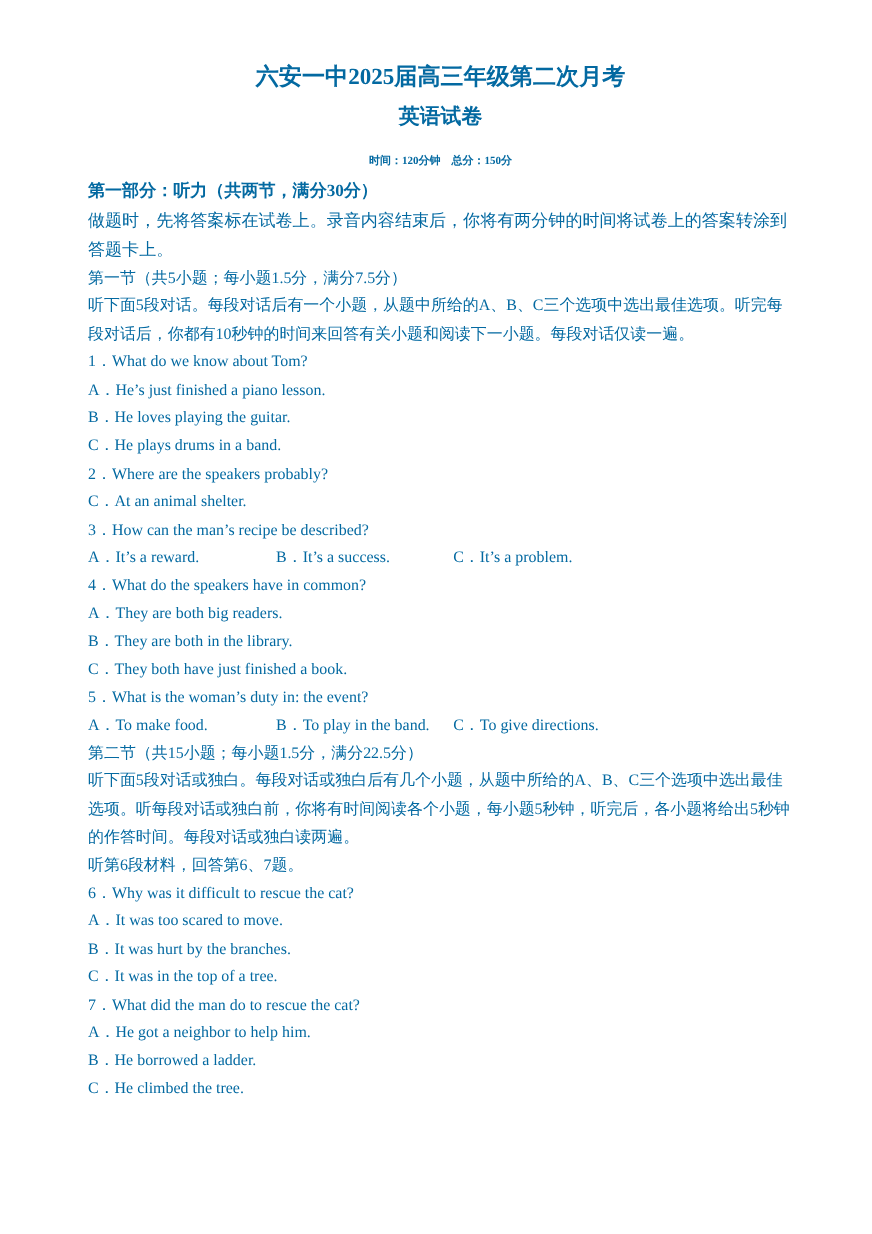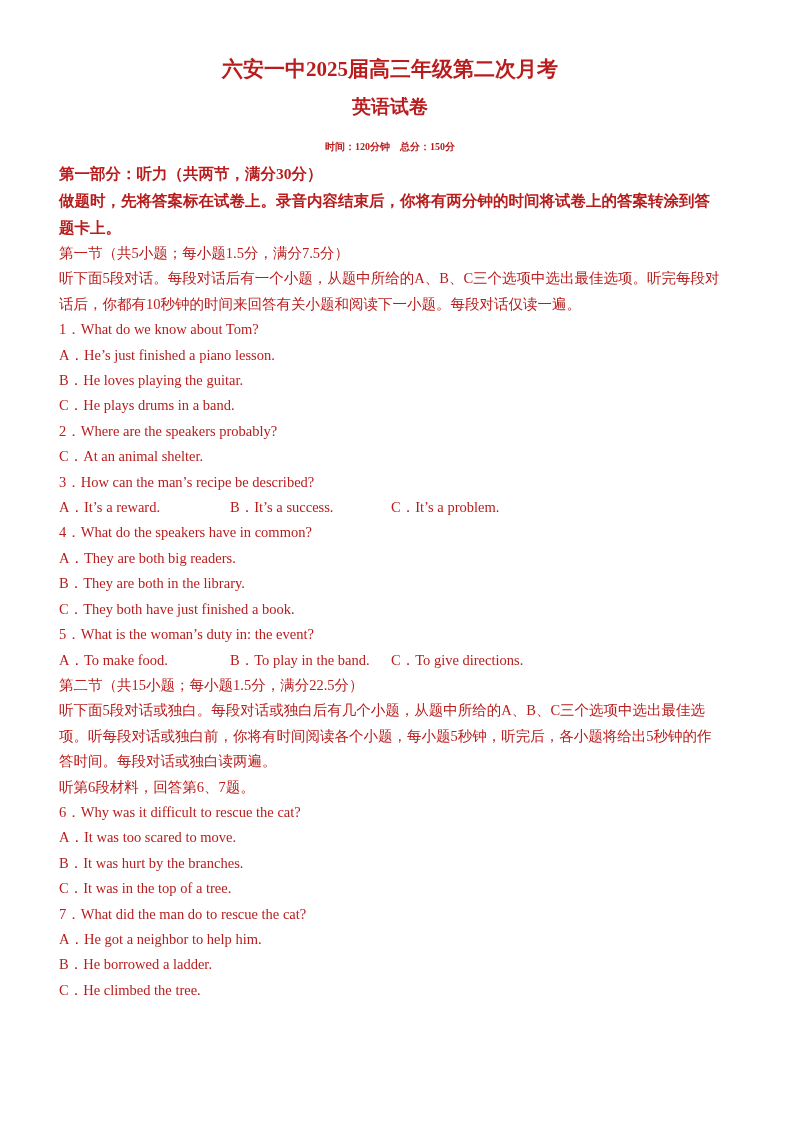--- a/index.html
+++ b/index.html
@@ -4,24 +4,24 @@
 <title>英语试卷</title>
 <style>
   * { box-sizing: border-box; }
   html, body { margin: 0; padding: 0; background: #ffffff; }
   .page {
     position: relative;
     width: 793px;
     height: 1122px;
     margin: 0 auto;
     background: #ffffff;
-    padding: 56px 72px 0 59px;
+    padding: 56px 72px 0 80px;
     font-family: "Liberation Serif", "DejaVu Serif", serif;
     font-size: 14.5px;
-    color: #b91c1c;
+    color: #0369a1;
     overflow: hidden;
   }
   .title {
     font-size: 21px;
     font-weight: 700;
     text-align: center;
     line-height: 26px;
     margin: 0 0 13px 0;
   }
   .subtitle {
@@ -38,21 +38,21 @@
     line-height: 21px;
     margin: 0 0 4px 0;
   }
   .bold-head {
     font-size: 15.5px;
     font-weight: 700;
     line-height: 26px;
   }
   .bold-para {
     font-size: 15.5px;
-    font-weight: 700;
+    font-weight: 400;
     line-height: 27px;
   }
   .para { line-height: 25.4px; }
   .line { line-height: 25.4px; white-space: nowrap; }
   .options-row {
     display: grid;
     grid-template-columns: 171px 161px 1fr;
     line-height: 25.4px;
   }
   .options-row span { white-space: nowrap; }

